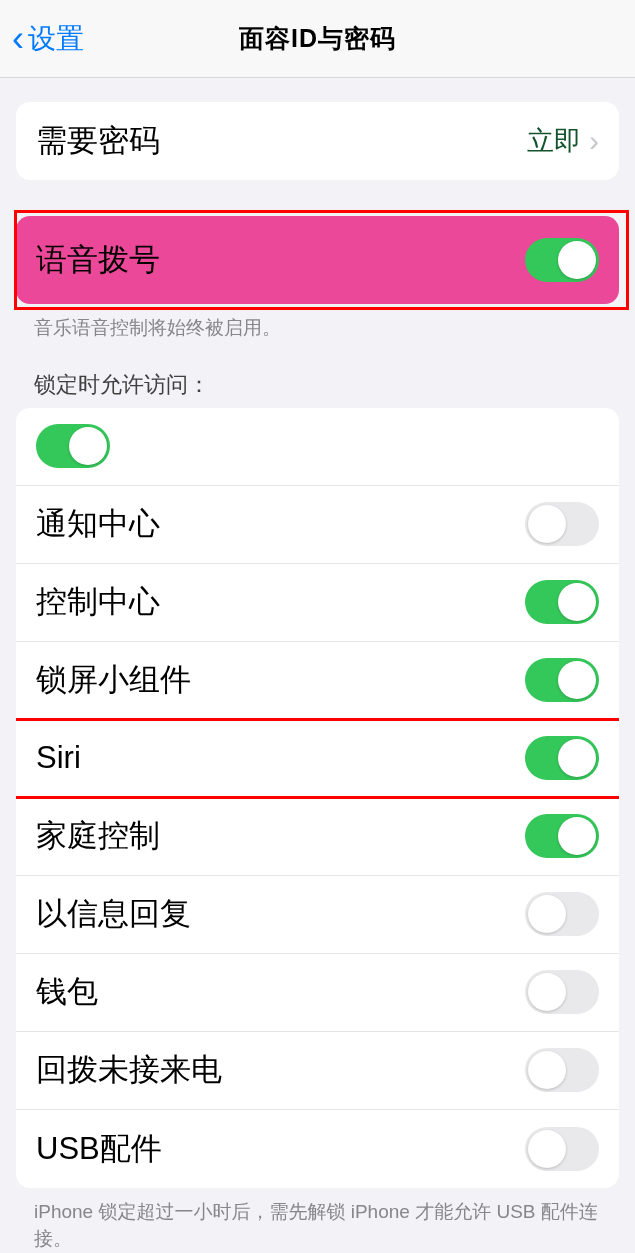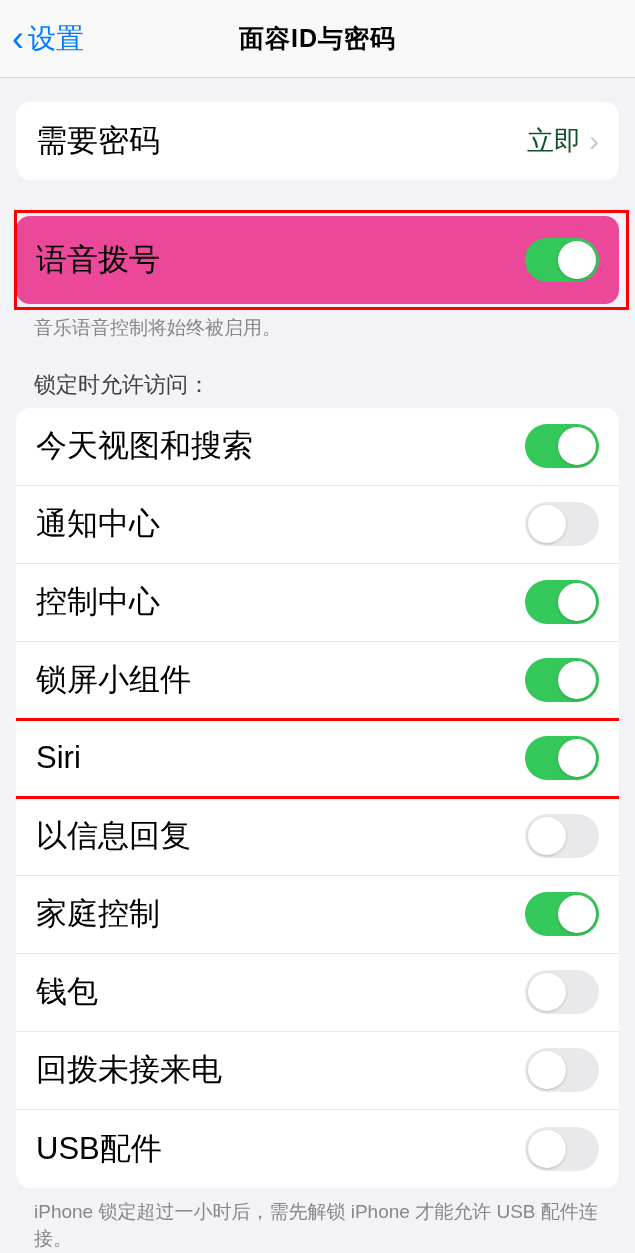--- a/index.html
+++ b/index.html
@@ -150,21 +150,20 @@
           </div>
       </div>
     </div>
   </div>
   <div class="footer">音乐语音控制将始终被启用。</div>
 
   <div class="header">锁定时允许访问：</div>
 
   <div class="group" style="margin-top:0;position:relative;">
     <div class="row">
-      <div class="row-label">今天视图和搜索</div>
       <div class="toggle on">
           <div class="knob"></div>
         </div>
     </div>
     <div class="row">
       <div class="row-label">通知中心</div>
       <div class="toggle off">
           <div class="knob"></div>
         </div>
     </div>
@@ -181,32 +180,32 @@
         </div>
     </div>
     <div class="row" style="position:relative;">
       <div class="redbox" style="left:-3px;right:-13px;top:-2px;bottom:-2px;"></div>
       <div class="row-label">Siri</div>
       <div class="toggle on">
           <div class="knob"></div>
         </div>
     </div>
     <div class="row">
+      <div class="row-label">家庭控制</div>
+      <div class="toggle on">
+          <div class="knob"></div>
+        </div>
+    </div>
+    <div class="row">
       <div class="row-label">以信息回复</div>
       <div class="toggle off">
           <div class="knob"></div>
         </div>
     </div>
     <div class="row">
-      <div class="row-label">家庭控制</div>
-      <div class="toggle on">
-          <div class="knob"></div>
-        </div>
-    </div>
-    <div class="row">
       <div class="row-label">钱包</div>
       <div class="toggle off">
           <div class="knob"></div>
         </div>
     </div>
     <div class="row">
       <div class="row-label">回拨未接来电</div>
       <div class="toggle off">
           <div class="knob"></div>
         </div>

